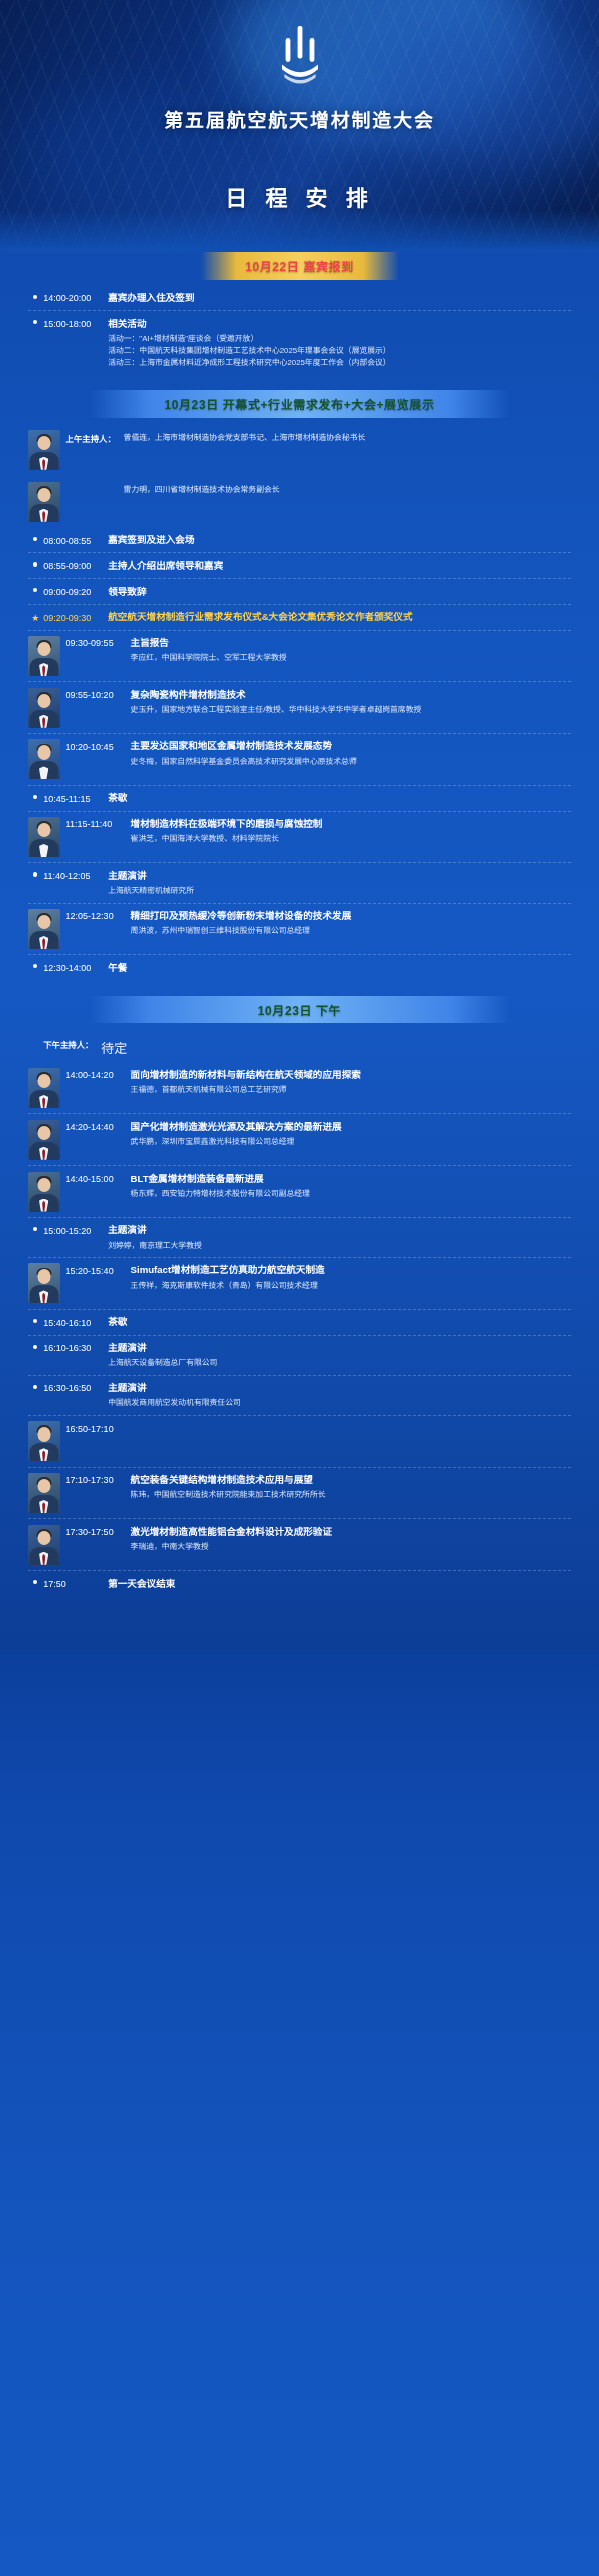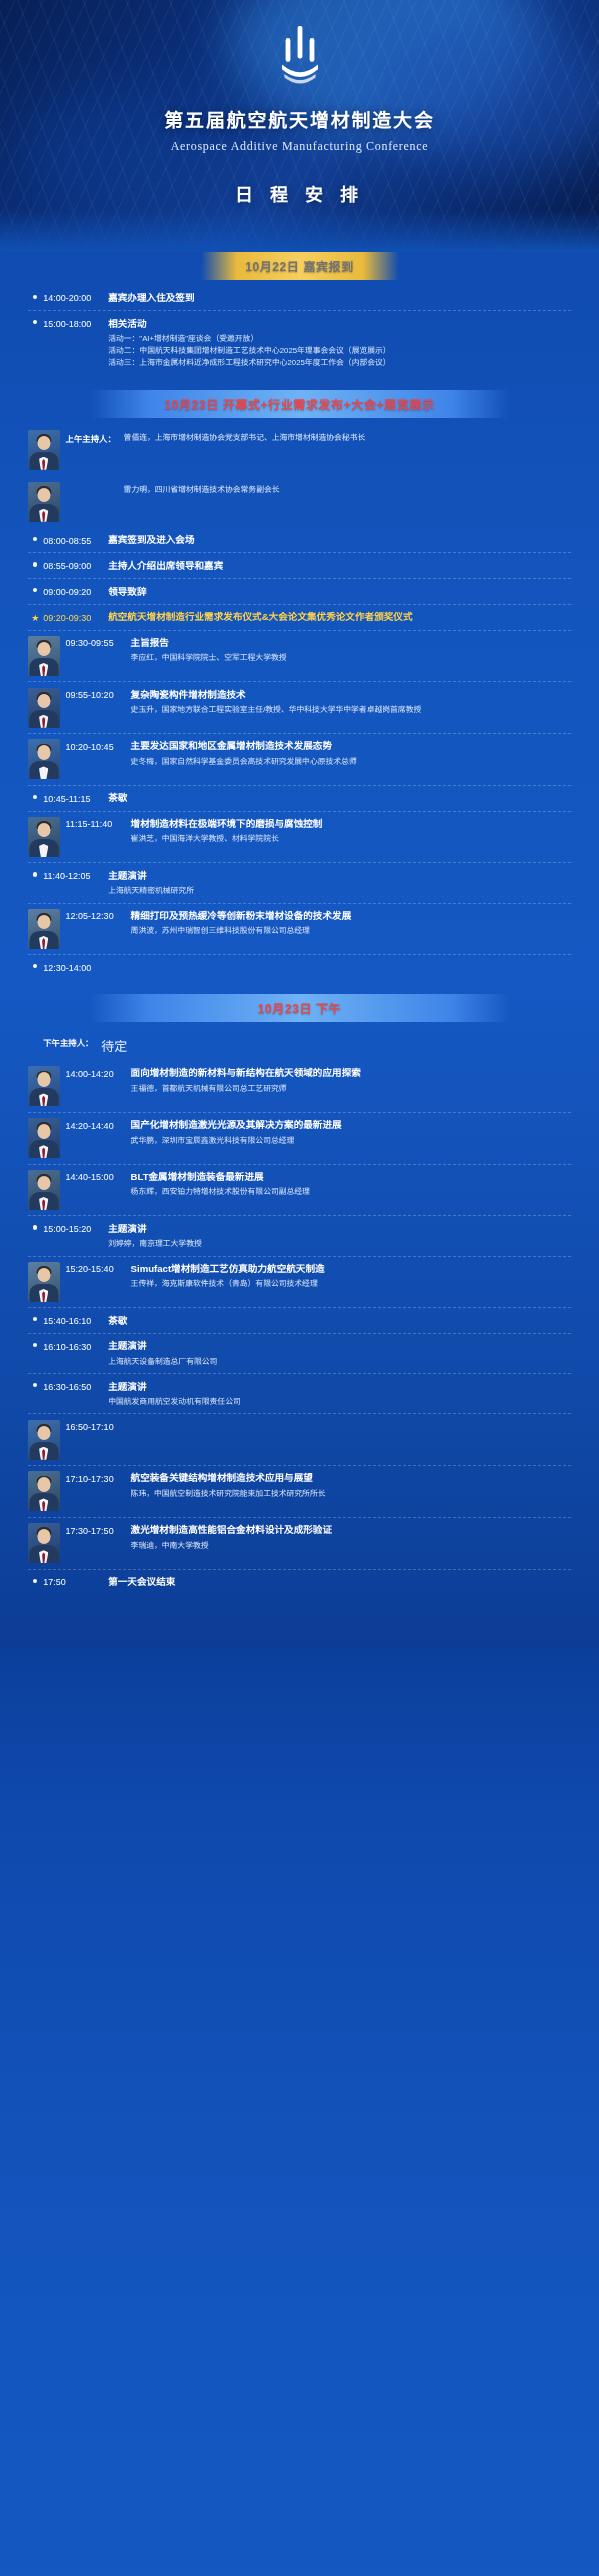--- a/index.html
+++ b/index.html
@@ -43,21 +43,21 @@
   .hero-title .cn {
     font-size: 19px; font-weight: bold; letter-spacing: 1.8px;
     text-shadow: 0 1.2px 8.4px rgba(0,0,0,.45);
   }
   .hero-title .en {
     margin-top: 7.2px; font-size: 12px; letter-spacing: 0.7px;
     color: #dbe9ff; font-family: "Liberation Serif", serif;
   }
   .hero-sub {
     position: absolute; left: 50%; transform: translateX(-50%); top: 180px;
-    font-size: 18px; font-weight: bold; letter-spacing: 6px;
+    font-size: 22px; font-weight: bold; letter-spacing: 6px;
     text-shadow: 0 1.2px 6px rgba(0,0,0,.4);
   }
   .hero-fade {
     position: absolute; left: 0; right: 0; bottom: 0; height: 42px;
     background: linear-gradient(180deg, rgba(16,73,173,0) 0%, #1050b4 100%);
   }
 
   
   .wrap { padding: 0 27.6px 30px 27.6px; }
   .banner {
@@ -70,23 +70,23 @@
   .banner .bar {
     position: absolute; left: 50%; top: 0; transform: translateX(-50%);
     height: 27.6px; border-radius: 2.4px;
   }
   .banner.day1 .bar { width: 198px; background: linear-gradient(90deg, rgba(255,214,102,0) 0%, #e8b93c 18%, #f6cf5e 50%, #e8b93c 82%, rgba(255,214,102,0) 100%); }
   .banner.day2 .bar { width: 420px; background: linear-gradient(90deg, rgba(90,160,255,0) 0%, #3f84e8 14%, #6fb2f5 50%, #3f84e8 86%, rgba(90,160,255,0) 100%); }
   .banner.day2pm .bar { width: 420px; background: linear-gradient(90deg, rgba(90,160,255,0) 0%, #3f84e8 14%, #6fb2f5 50%, #3f84e8 86%, rgba(90,160,255,0) 100%); }
   .banner .txt {
     position: relative; z-index: 2;
     font-size: 12px; font-weight: bold; letter-spacing: 0.6px;
-    color: #ef4444; text-shadow: 0 0.6px 1.8px rgba(0,0,0,.3);
-  }
-  .banner.day1 .txt { color: #737373; }
+    color: #14532d; text-shadow: 0 0.6px 1.8px rgba(0,0,0,.3);
+  }
+  .banner.day1 .txt { color: #ef4444; }
 
   
   .agenda { margin-top: 3.6px; }
   .row {
     display: flex; align-items: flex-start;
     padding: 5.4px 0 5.4px 0;
     position: relative;
   }
   .row + .row { border-top: 0.6px dashed rgba(255,255,255,0.22); }
   .row.noborder { border-top: none !important; }
@@ -167,21 +167,20 @@
       <rect x="56" y="10" width="8" height="54" rx="3"></rect>
       <rect x="36" y="30" width="8" height="40" rx="4"></rect>
       <rect x="76" y="30" width="8" height="40" rx="4"></rect>
       <path d="M30 74 q30 26 60 0 v8 q-30 26 -60 0 z"></path>
       <path d="M34 90 q26 20 52 0 v6 q-26 20 -52 0 z" opacity="0.75"></path>
     </g>
   </svg>
 
   <div class="hero-title">
     <div class="cn">第五届航空航天增材制造大会</div>
-    <div class="en">Aerospace Additive Manufacturing Conference</div>
   </div>
   <div class="hero-sub">日 程 安 排</div>
   <div class="hero-fade"></div>
 </div>
 
 <div class="wrap">
 
   <div class="banner day1">
     <div class="bar"></div>
     <div class="txt">10月22日 嘉宾报到</div>
@@ -379,20 +378,23 @@
         <div class="title">精细打印及预热缓冷等创新粉末增材设备的技术发展</div>
         <div class="desc">周洪波，苏州中瑞智创三维科技股份有限公司总经理</div>
       </div>
     </div>
 
     <div class="row">
       <div class="bullet">
           <span class="dot"></span>
         </div>
       <div class="time">12:30-14:00</div>
+      <div class="content">
+          <div class="title">午餐</div>
+        </div>
     </div>
   </div>
 
   <div class="spacer"></div>
 
   <div class="banner day2pm">
     <div class="bar"></div>
     <div class="txt">10月23日 下午</div>
   </div>
 

